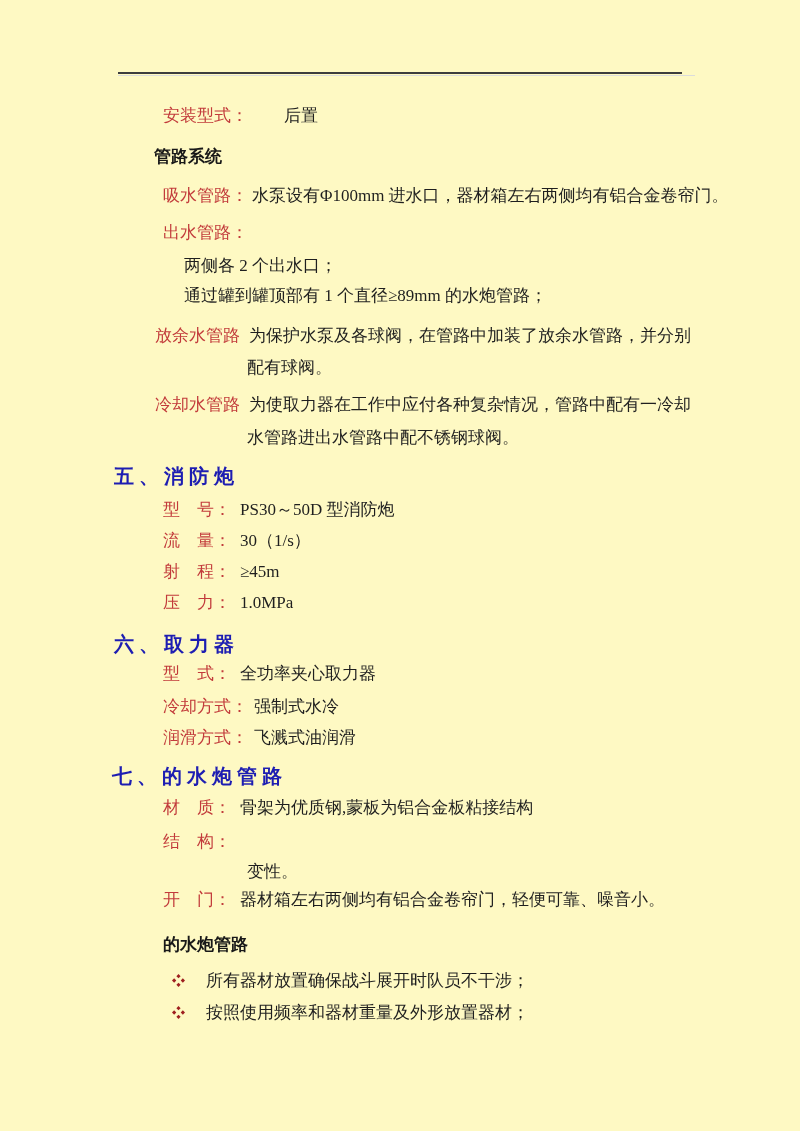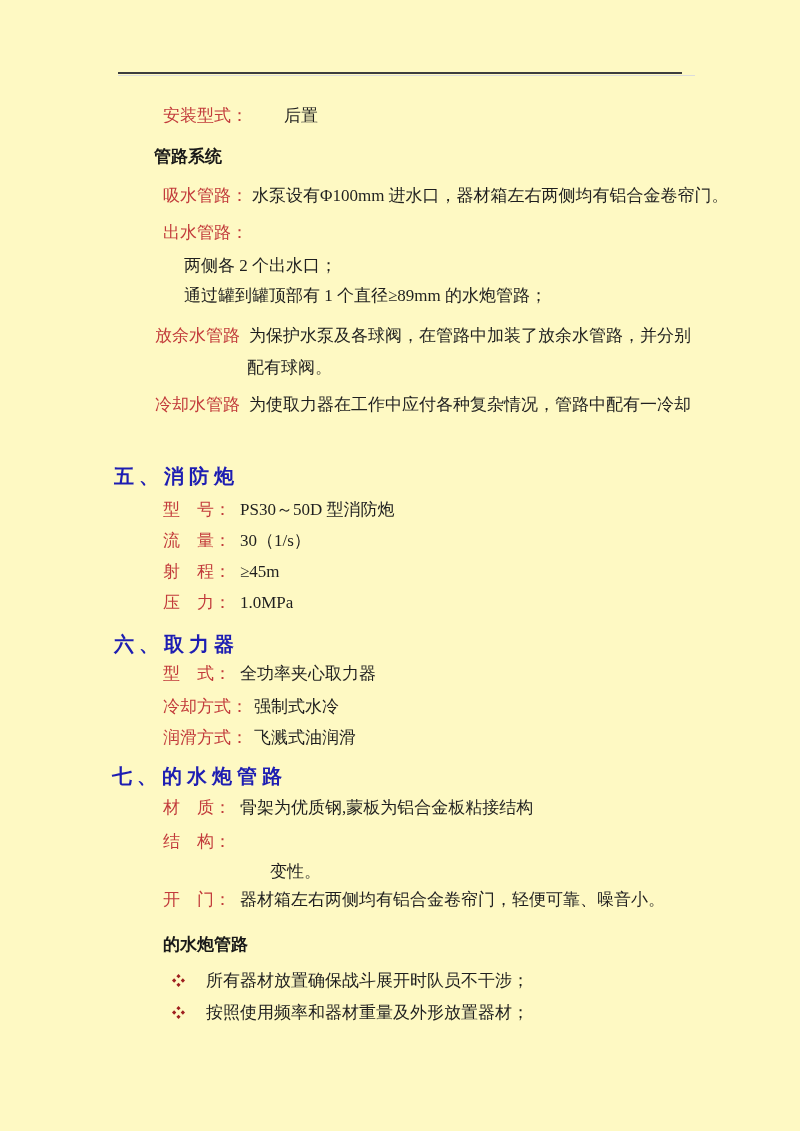--- a/index.html
+++ b/index.html
@@ -48,20 +48,21 @@
   <div class="line" style="left:184px;top:286px;">通过罐到罐顶部有 1 个直径≥89mm 的水炮管路；</div>
 
   <div class="line" style="left:155px;top:326px;">
     <span class="red">放余水管路</span><span class="val">为保护水泵及各球阀，在管路中加装了放余水管路，并分别</span>
   </div>
   <div class="line" style="left:247px;top:358px;">配有球阀。</div>
 
   <div class="line" style="left:155px;top:395px;">
     <span class="red">冷却水管路</span><span class="val">为使取力器在工作中应付各种复杂情况，管路中配有一冷却</span>
   </div>
+  <div class="line" style="left:247px;top:428px;">水管路进出水管路中配不锈钢球阀。</div>
 
   <div class="line h-blue" style="left:114px;top:464px;">五、消防炮</div>
 
   <div class="line" style="left:163px;top:500px;">
     <span class="lbl2">
         <span>型</span>
         <span>号：</span>
       </span><span class="val">PS30～50D 型消防炮</span>
   </div>
   <div class="line" style="left:163px;top:531px;">
@@ -105,21 +106,21 @@
         <span>材</span>
         <span>质：</span>
       </span><span class="val">骨架为优质钢,蒙板为铝合金板粘接结构</span>
   </div>
   <div class="line" style="left:163px;top:832px;">
     <span class="lbl2">
         <span>结</span>
         <span>构：</span>
       </span>
   </div>
-  <div class="line" style="left:247px;top:862px;margin-left:23px;">变性。</div>
+  <div class="line" style="left:247px;top:862px;">变性。</div>
   <div class="line" style="left:163px;top:890px;">
     <span class="lbl2">
         <span>开</span>
         <span>门：</span>
       </span><span class="val">器材箱左右两侧均有铝合金卷帘门，轻便可靠、噪音小。</span>
   </div>
 
   <div class="line h-bold" style="left:163px;top:935px;">的水炮管路</div>
 
   <div class="bullet" style="left:172px;top:969px;">

